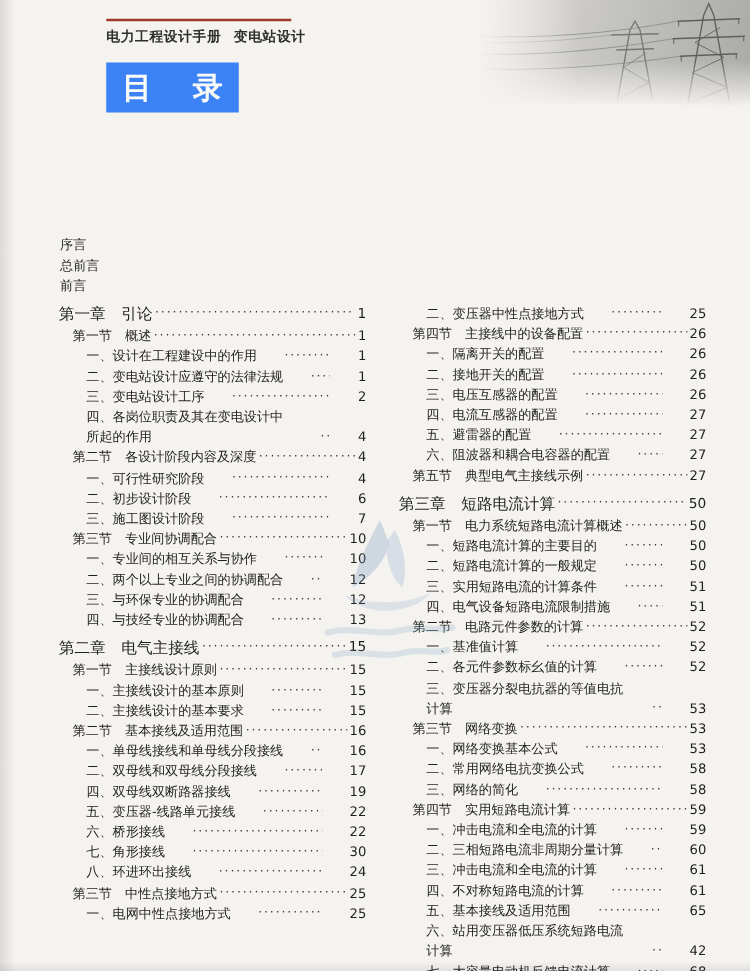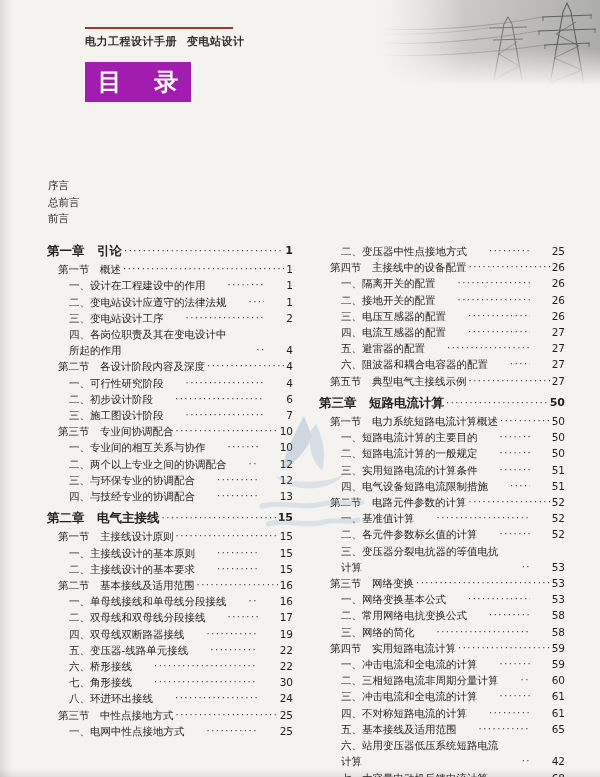--- a/index.html
+++ b/index.html
@@ -29,54 +29,54 @@
   }
   .photo svg { display: block; }
   .photo-fade {
     position: absolute; inset: 0;
     background:
       linear-gradient(to right, #f5f3ef 0%, rgba(245,243,239,0) 38%),
       linear-gradient(to top, rgba(245,243,239,0.95) 0%, rgba(245,243,239,0) 42%);
   }
 
   
-  .header { position: absolute; left: 85px; top: 27px; text-align: center; }
+  .header { position: absolute; left: 85px; top: 15px; text-align: center; }
   .red-rule { width: 148px; height: 2px; background: #9e392b; }
   .book-title {
     margin-top: 5px; font-size: 11px; font-weight: bold;
     color: #2f2f2c; letter-spacing: 0.5px; white-space: nowrap;
   }
   .book-title .series { margin-right: 10px; }
   .toc-box {
     margin-top: 13px; width: 106px; height: 40px;
-    background: #a21caf; color: #fafaf8;
+    background: #3b82f6; color: #fafaf8;
     display: flex; align-items: center; justify-content: center;
     font-size: 24px; font-weight: bold;
     letter-spacing: 12px; padding-left: 12px; box-sizing: border-box;
   }
 
   
   .front-matter {
-    position: absolute; left: 48px; top: 177px;
+    position: absolute; left: 48px; top: 188px;
     font-size: 10.5px; line-height: 16.5px; color: #262622;
   }
 
   
   .columns {
     position: absolute; left: 47px; top: 243px; width: 518px;
     display: flex; gap: 26px;
   }
   .col { width: 246px; }
 
   .toc-row {
     display: flex; align-items: flex-end;
     font-size: 10.5px; line-height: 16.2px; color: #1f1f1b;
   }
   .toc-row.chapter {
-    font-weight: bold; font-size: 12.5px; margin-top: 6px; margin-bottom: 2px;
+    font-weight: normal; font-size: 12.5px; margin-top: 6px; margin-bottom: 2px;
   }
   .toc-row.section { padding-left: 11px; }
   .toc-row.item { padding-left: 22px; gap: 20px; }
   .col .toc-row:first-child { margin-top: 0; }
 
   .label { flex: 0 1 auto; }
   .dots {
     flex: 1 1 8px; min-width: 8px; margin: 0 2px;
     overflow: hidden; white-space: nowrap;
     font-size: 10px; letter-spacing: 1.5px; color: #3a3a36;

